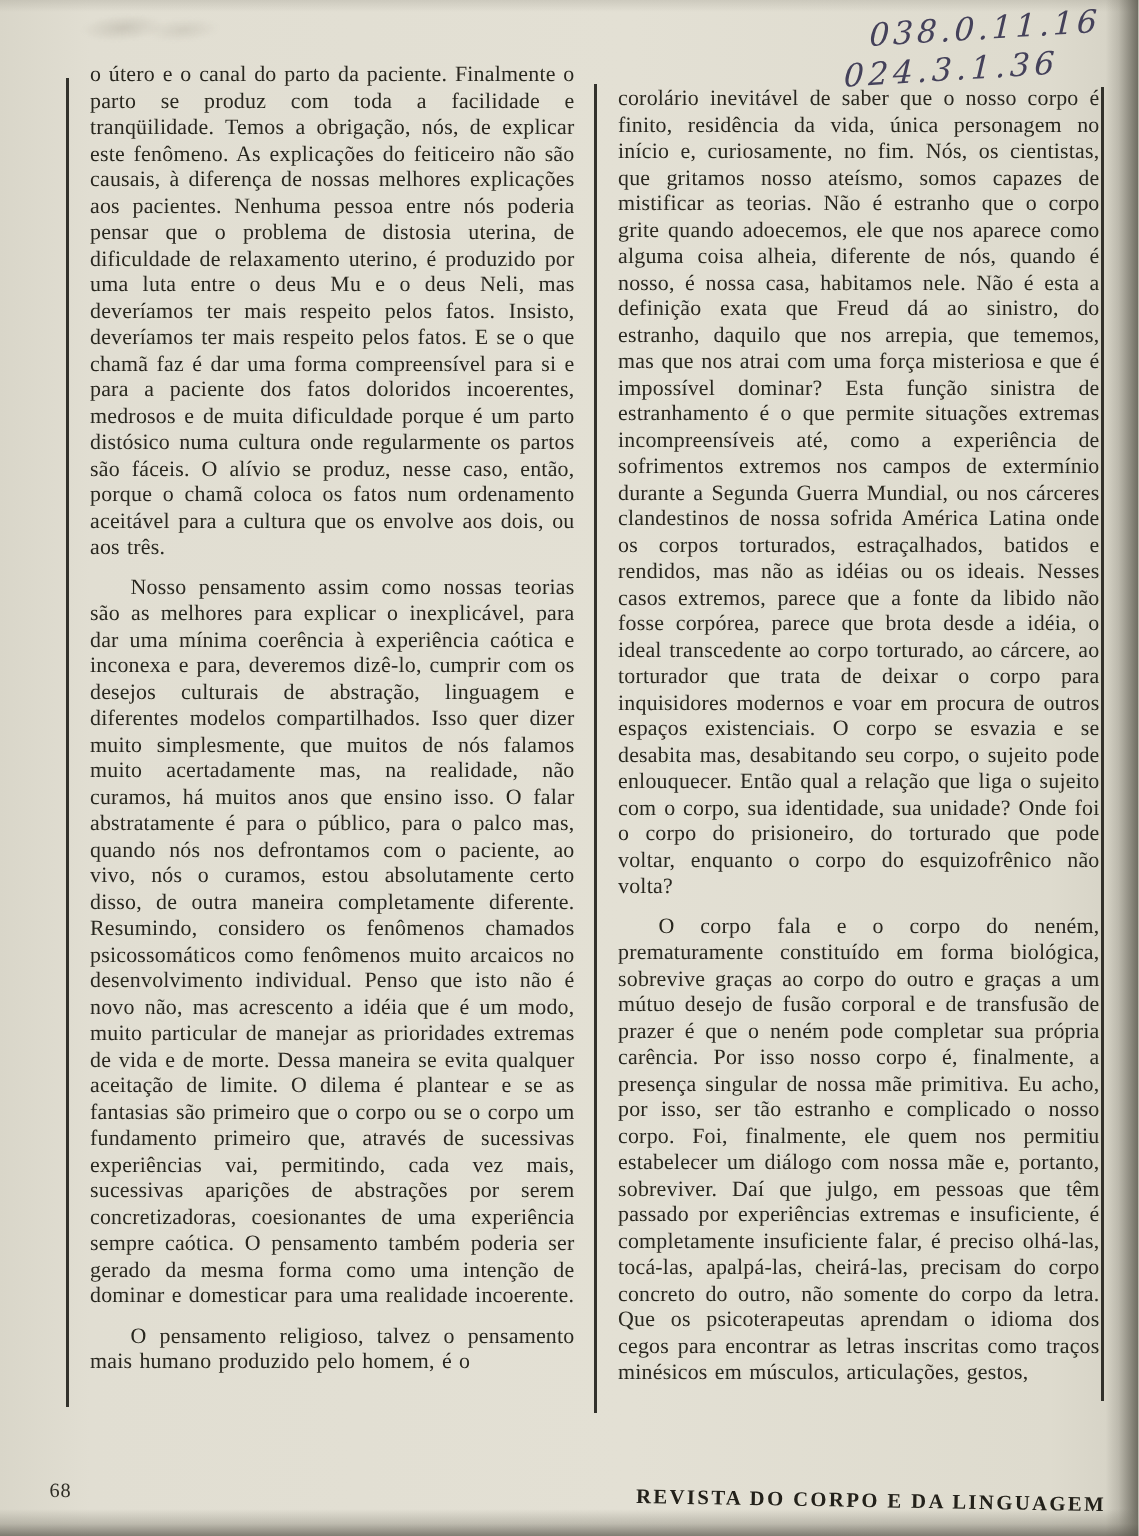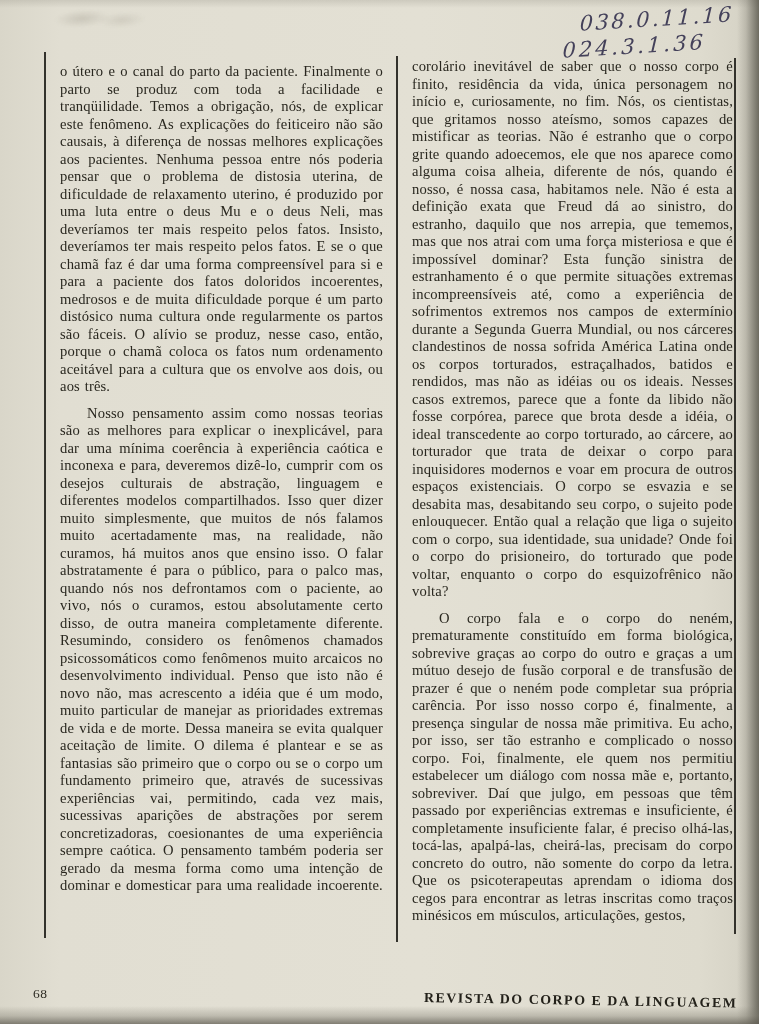--- a/index.html
+++ b/index.html
@@ -42,21 +42,21 @@
     position:absolute;
     color:#29271f;
     font-size:14.6px;
     line-height:17.5px;
     text-align:justify;
     hyphens:auto;
     -webkit-hyphens:auto;
     word-spacing:1px;
     letter-spacing:0.15px;
   }
-  .col-left {left:60px;  top:63px; width:323px;}
+  .col-left {left:60px;  top:42px; width:323px;}
   .col-right{left:412px; top:58px; width:321px;}
   .col p{margin:0 0 9px 0;}
   .col p.indent{text-indent:27px;}
   .col p:last-child{margin-bottom:0;font-family:Liberation Serif, serif;}
 
   
   .handwriting{
     position:absolute;top:6px;right:26px;
     font-family:"DejaVu Serif",serif;
     font-style:italic;
@@ -105,20 +105,21 @@
     <div class="hw2">024.3.1.36</div>
   </div>
 
   <div class="vrule rule-left"></div>
   <div class="vrule rule-mid"></div>
   <div class="vrule rule-right"></div>
 
   <div class="col col-left">
     <p>o útero e o canal do parto da paciente. Finalmente o parto se produz com toda a facilidade e tranqüilidade. Temos a obrigação, nós, de explicar este fenômeno. As explicações do feiticeiro não são causais, à diferença de nossas melhores explicações aos pacientes. Nenhuma pessoa entre nós poderia pensar que o problema de distosia uterina, de dificuldade de relaxamento uterino, é produzido por uma luta entre o deus Mu e o deus Neli, mas deveríamos ter mais respeito pelos fatos. Insisto, deveríamos ter mais respeito pelos fatos. E se o que chamã faz é dar uma forma compreensível para si e para a paciente dos fatos doloridos incoerentes, medrosos e de muita dificuldade porque é um parto distósico numa cultura onde regularmente os partos são fáceis. O alívio se produz, nesse caso, então, porque o chamã coloca os fatos num ordenamento aceitável para a cultura que os envolve aos dois, ou aos três.</p>
     <p class="indent">Nosso pensamento assim como nossas teorias são as melhores para explicar o inexplicável, para dar uma mínima coerência à experiência caótica e inconexa e para, deveremos dizê-lo, cumprir com os desejos culturais de abstração, linguagem e diferentes modelos compartilhados. Isso quer dizer muito simplesmente, que muitos de nós falamos muito acertadamente mas, na realidade, não curamos, há muitos anos que ensino isso. O falar abstratamente é para o público, para o palco mas, quando nós nos defrontamos com o paciente, ao vivo, nós o curamos, estou absolutamente certo disso, de outra maneira completamente diferente. Resumindo, considero os fenômenos chamados psicossomáticos como fenômenos muito arcaicos no desenvolvimento individual. Penso que isto não é novo não, mas acrescento a idéia que é um modo, muito particular de manejar as prioridades extremas de vida e de morte. Dessa maneira se evita qualquer aceitação de limite. O dilema é plantear e se as fantasias são primeiro que o corpo ou se o corpo um fundamento primeiro que, através de sucessivas experiências vai, permitindo, cada vez mais, sucessivas aparições de abstrações por serem concretizadoras, coesionantes de uma experiência sempre caótica. O pensamento também poderia ser gerado da mesma forma como uma intenção de dominar e domesticar para uma realidade incoerente.</p>
+    <p class="indent">O pensamento religioso, talvez o pensamento mais humano produzido pelo homem, é o</p>
   </div>
 
   <div class="col col-right">
     <p>corolário inevitável de saber que o nosso corpo é finito, residência da vida, única personagem no início e, curiosamente, no fim. Nós, os cientistas, que gritamos nosso ateísmo, somos capazes de mistificar as teorias. Não é estranho que o corpo grite quando adoecemos, ele que nos aparece como alguma coisa alheia, diferente de nós, quando é nosso, é nossa casa, habitamos nele. Não é esta a definição exata que Freud dá ao sinistro, do estranho, daquilo que nos arrepia, que tememos, mas que nos atrai com uma força misteriosa e que é impossível dominar? Esta função sinistra de estranhamento é o que permite situações extremas incompreensíveis até, como a experiência de sofrimentos extremos nos campos de extermínio durante a Segunda Guerra Mundial, ou nos cárceres clandestinos de nossa sofrida América Latina onde os corpos torturados, estraçalhados, batidos e rendidos, mas não as idéias ou os ideais. Nesses casos extremos, parece que a fonte da libido não fosse corpórea, parece que brota desde a idéia, o ideal transcedente ao corpo torturado, ao cárcere, ao torturador que trata de deixar o corpo para inquisidores modernos e voar em procura de outros espaços existenciais. O corpo se esvazia e se desabita mas, desabitando seu corpo, o sujeito pode enlouquecer. Então qual a relação que liga o sujeito com o corpo, sua identidade, sua unidade? Onde foi o corpo do prisioneiro, do torturado que pode voltar, enquanto o corpo do esquizofrênico não volta?</p>
     <p class="indent">O corpo fala e o corpo do neném, prematuramente constituído em forma biológica, sobrevive graças ao corpo do outro e graças a um mútuo desejo de fusão corporal e de transfusão de prazer é que o neném pode completar sua própria carência. Por isso nosso corpo é, finalmente, a presença singular de nossa mãe primitiva. Eu acho, por isso, ser tão estranho e complicado o nosso corpo. Foi, finalmente, ele quem nos permitiu estabelecer um diálogo com nossa mãe e, portanto, sobreviver. Daí que julgo, em pessoas que têm passado por experiências extremas e insuficiente, é completamente insuficiente falar, é preciso olhá-las, tocá-las, apalpá-las, cheirá-las, precisam do corpo concreto do outro, não somente do corpo da letra. Que os psicoterapeutas aprendam o idioma dos cegos para encontrar as letras inscritas como traços minésicos em músculos, articulações, gestos,</p>
   </div>
 
   <div class="page-number">68</div>
   <div class="journal-title">REVISTA DO CORPO E DA LINGUAGEM</div>
 

